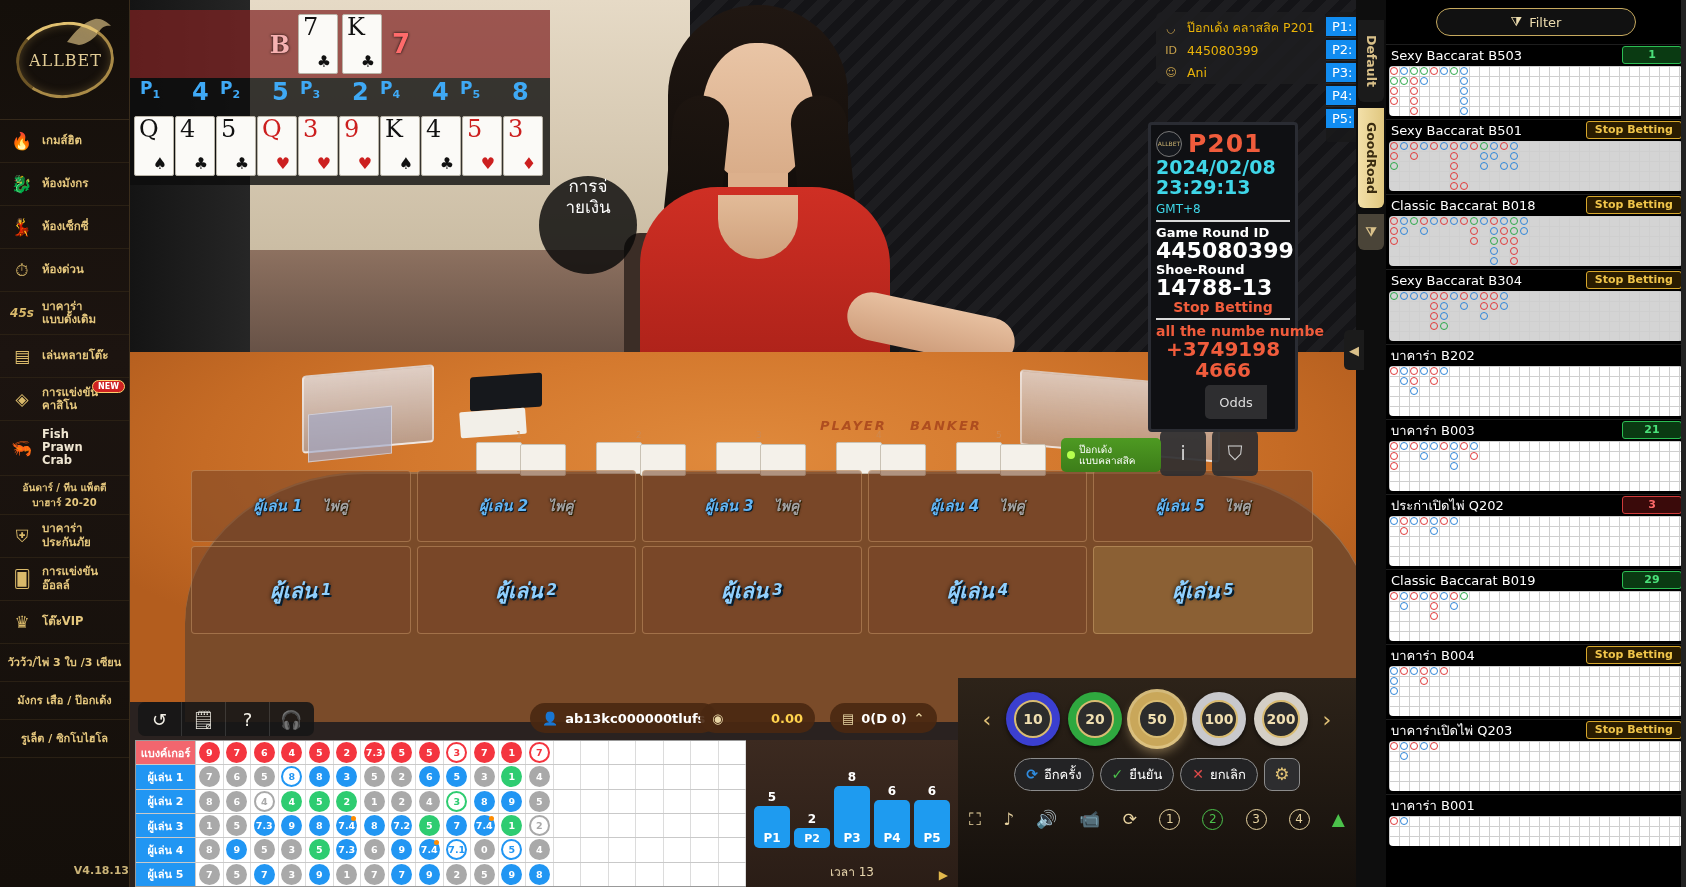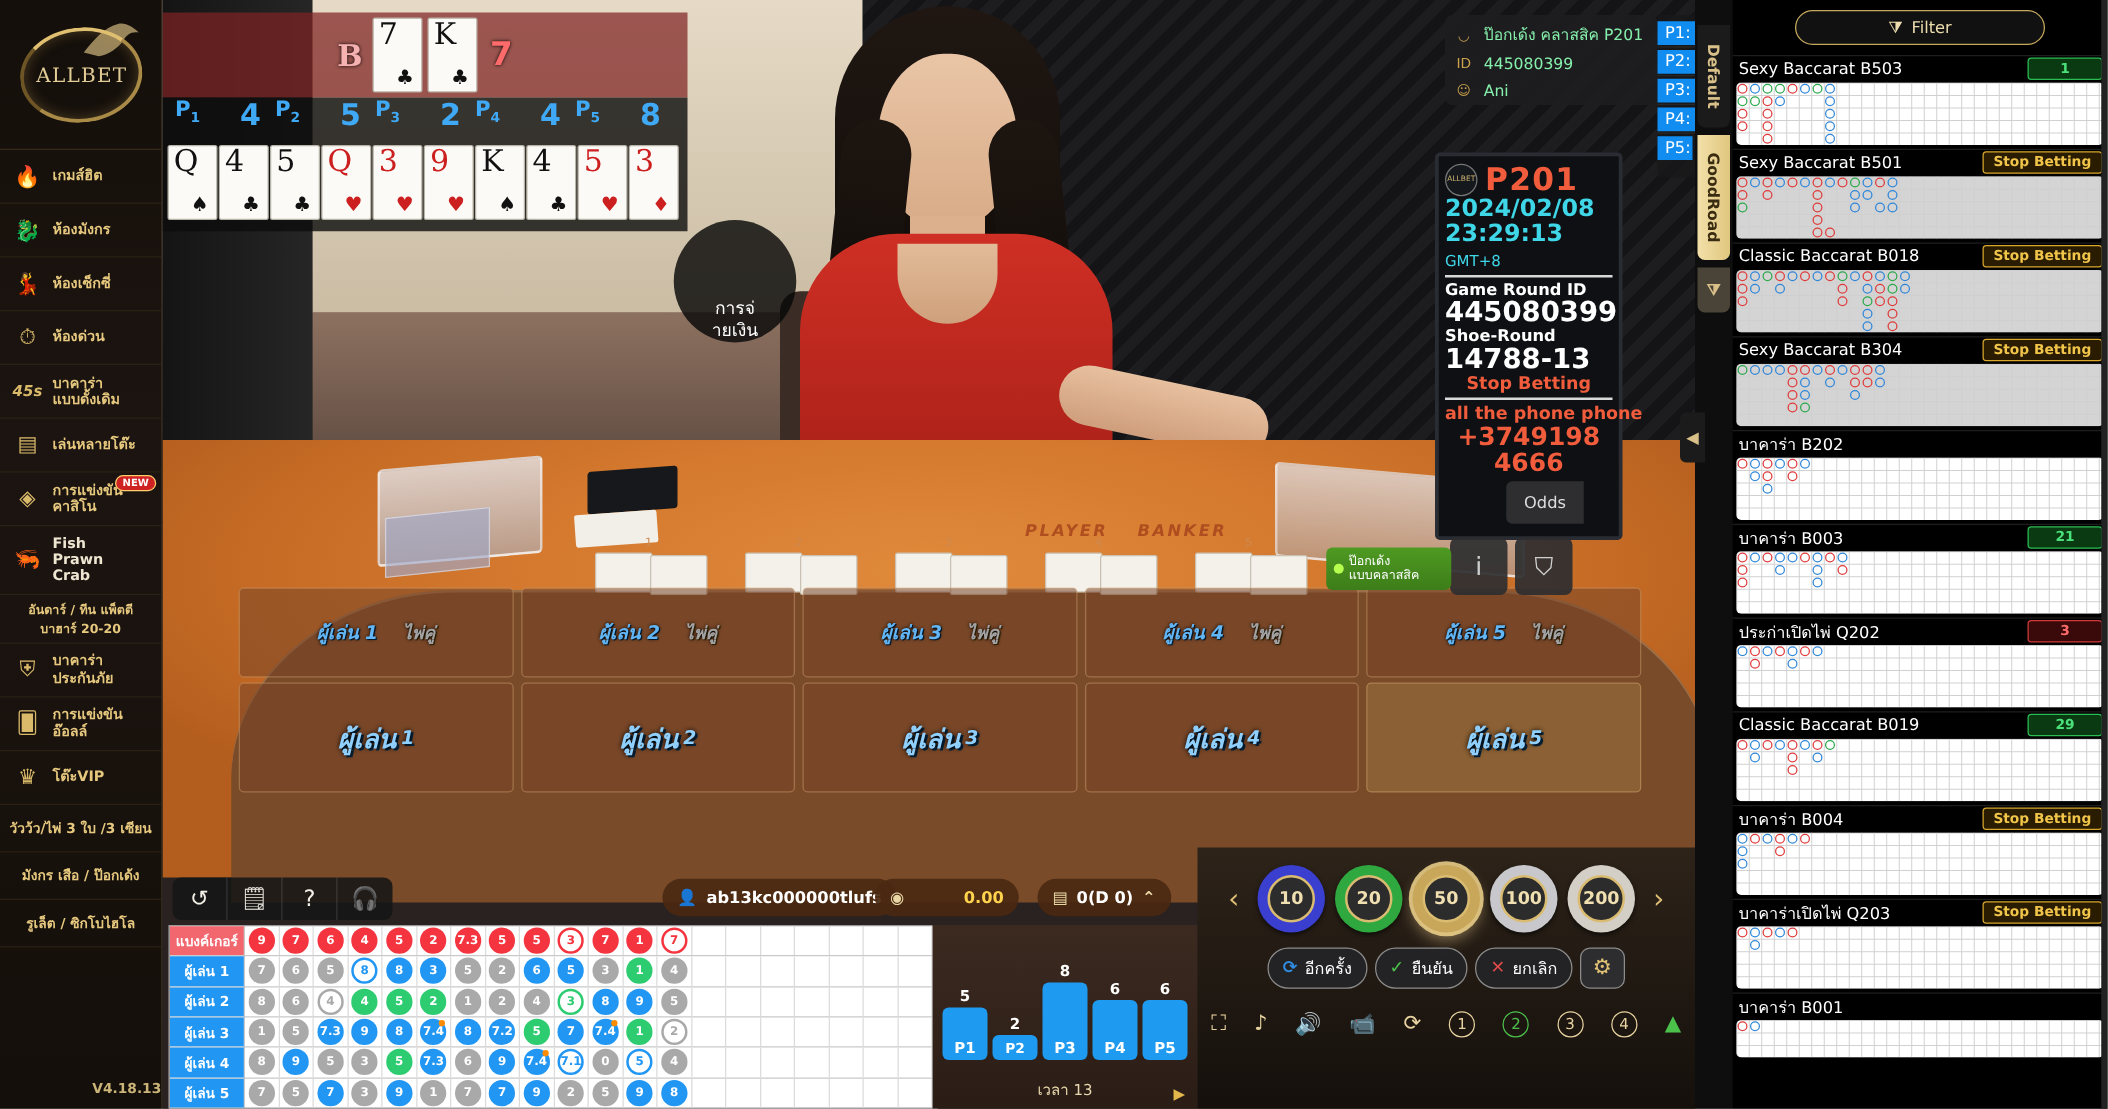--- a/index.html
+++ b/index.html
@@ -120,22 +120,22 @@
      background:#f2efe8; border-radius:2px; transform: rotate(-4deg);}
   .felt-label { position:absolute; top:418px; color:#a8451c; font-weight:bold; font-size:13px;
      letter-spacing:2px; font-style:italic; opacity:.85;}
   .tcards { position:absolute; left:340px; top:442px; width:580px; height:38px; }
   .tcard { position:absolute; width:46px; height:32px; background:#f4f1ea; border:1px solid #c9c2b4;
      border-radius:2px; }
   .tnum { position:absolute; color:#cf8a50; font-size:9px; top:-12px; }
 
   
   .pay-circle { position:absolute; left:409px; top:176px; width:98px; height:98px; border-radius:50%;
-     background:rgba(8,8,8,.82); display:flex; flex-direction:column; align-items:center; justify-content:flex-end;
-     color:#fff; font-size:14px; line-height:1.25; text-align:center;}
+     background:rgba(8,8,8,.82); display:flex; flex-direction:column; align-items:center; justify-content:flex-start;
+     color:#fff; font-size:17px; line-height:1.25; text-align:center;}
 
   
   .cardbar { position:absolute; left:0; top:10px; width:420px; height:175px; }
   .bankerbar { position:absolute; left:0; top:0; width:420px; height:68px;
      background:rgba(128,34,34,.72); display:flex; align-items:center; justify-content:center; gap:4px;}
   .blabel { color:#f6b1b1; font-size:24px; font-weight:bold; font-family:"DejaVu Serif",serif;
      text-shadow:0 0 3px #000; margin-right:4px;}
   .bscore { color:#ff6b6b; font-size:26px; font-weight:bold; margin-left:6px; text-shadow:0 0 3px #000;}
   .pbar { position:absolute; left:0; top:68px; width:420px; height:107px; background:rgba(12,12,12,.80); }
   .prow { position:relative; height:38px; }
@@ -149,21 +149,21 @@
      font-family:"DejaVu Serif","Liberation Serif",serif; }
   .card .s { position:absolute; right:6px; bottom:2px; font-size:16px; }
   .card.blk .r, .card.blk .s { color:#111; }
   .card.red .r, .card.red .s { color:#cc1f1f; }
 
   
   .trinfo { position:absolute; left:1026px; top:12px; width:170px; height:72px;
      background:rgba(30,30,32,.88); border-radius:6px; padding:5px 6px;}
   .trrow { display:flex; align-items:center; gap:7px; height:22px; }
   .trico { width:18px; color:#c9a24b; font-size:11px; text-align:center; }
-  .trtxt { color:#86efac; font-size:12.5px; white-space:nowrap; }
+  .trtxt { color:#eab308; font-size:12.5px; white-space:nowrap; }
   .betlist { position:absolute; left:1196px; top:12px; width:180px; height:130px;
      background:rgba(24,24,26,.86); border-radius:3px; padding:3px 6px 0 0;}
   .betrow { height:23px; display:flex; align-items:center; position:relative;
      border-bottom:1px solid rgba(255,255,255,.07);}
   .betbar { position:absolute; left:0; top:2px; height:19px; background:#118cf0; }
   .betkey { position:relative; z-index:2; color:#fff; font-size:13px; padding-left:6px; width:40px; }
 
   
   .board { position:absolute; left:1018px; top:122px; width:150px; height:310px;
      background:#0f1013; border:3px solid #2a2c33; border-radius:4px; padding:4px 5px;
@@ -621,21 +621,21 @@
         <span class="b-date">23:29:13</span>
         <span class="b-gmt">GMT+8</span>
       </div>
       <div class="b-sep"></div>
       <div class="b-lbl">Game Round ID</div>
       <div class="b-big">445080399</div>
       <div class="b-lbl">Shoe-Round</div>
       <div class="b-big">14788-13</div>
       <div class="b-stop">Stop Betting</div>
       <div class="b-sep"></div>
-      <div class="b-phone">all the phone phone</div>
+      <div class="b-phone">all the numbe numbe</div>
       <div class="b-num">+3749198</div>
       <div class="b-num">4666</div>
     </div>
 
     <div class="oddsbtn">
       <span>Odds</span>
     </div>
     <div class="rbtn" style="left:1030px;top:430px">
       <span>i</span>
     </div>

